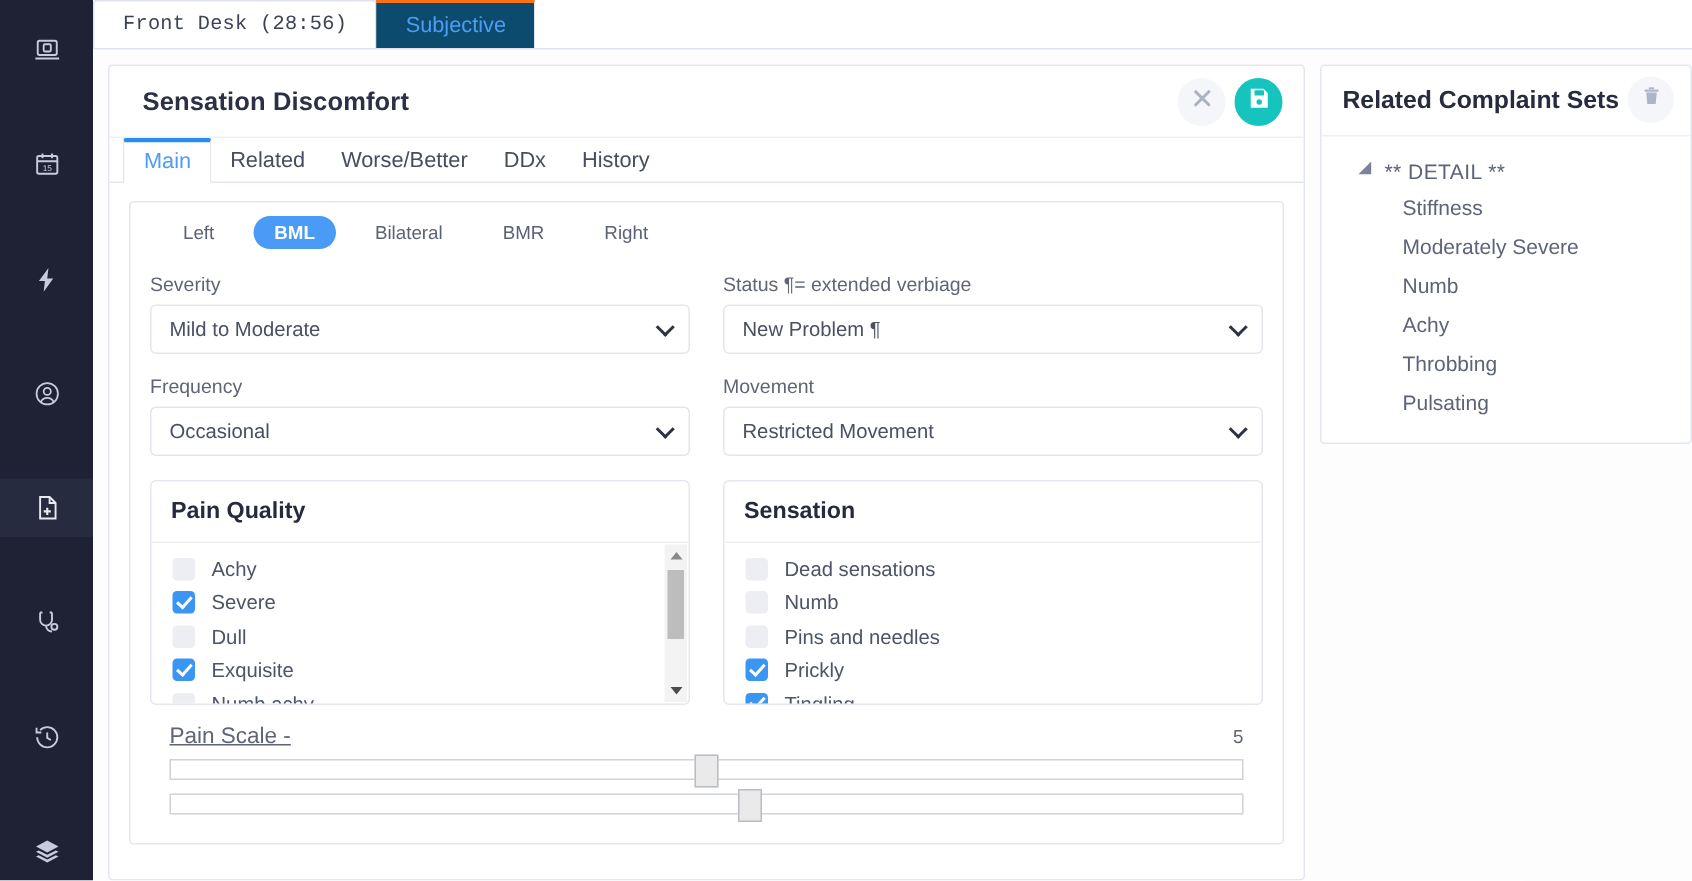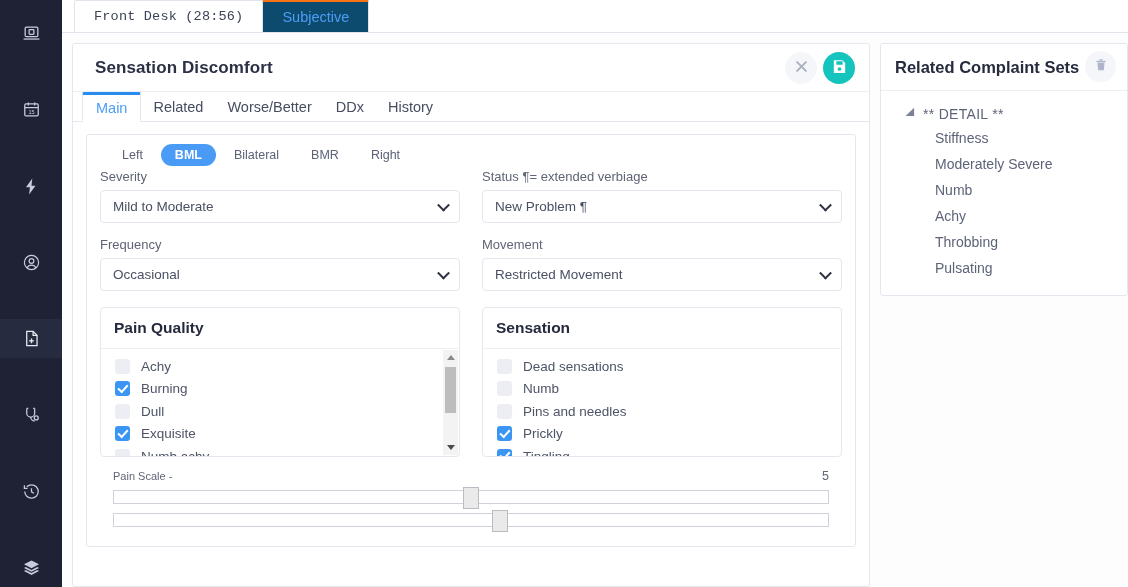--- a/index.html
+++ b/index.html
@@ -24,21 +24,21 @@
   .rail-spacer { height: 39px; }
   .rail-item.active { background: #272b40; }
   .rail-item svg { display: block; }
 
   
   .right { flex: 1; display: flex; flex-direction: column; min-width: 0; background: #fdfdfe; }
 
   
   .tabstrip {
     height: 33px; background: #ffffff; display: flex; align-items: flex-end;
-    border-bottom: 1px solid #dfe3ea; padding-left: 12px; flex: 0 0 33px;
+    border-bottom: 1px solid #dfe3ea; padding-left: 0; flex: 0 0 33px;
   }
   .otab {
     height: 32px; padding: 0 19px; display: flex; align-items: center;
     font-size: 14.5px; color: #3d4355; background: #ffffff;
     border: 1px solid #dfe3ea; border-bottom: none; margin-right: -1px;
     border-radius: 2px 2px 0 0; white-space: nowrap;
   }
   .otab.mono { font-family: "Liberation Mono", monospace; font-size: 13.5px; letter-spacing: .2px; }
   .otab.active {
     color: #4d9df5; border-top: 3px solid #f97316; background: #0c4a6e;
@@ -79,21 +79,21 @@
   .itab.active {
     color: #4d9df5; background: #fff; border: 1px solid #e2e6ee; border-bottom: 1px solid #fff;
     border-top: 3px solid #2b8cf0; border-radius: 2px 2px 0 0;
     height: 30px; margin-bottom: -1px; padding: 0 13px;
   }
 
   .form-wrap { padding: 12px 13px 0 13px; flex: 1; min-height: 0; }
   .form-box { border: 1px solid #e4e7ee; border-radius: 3px; padding: 9px 13px 0 13px; }
 
   
-  .pills { display: flex; align-items: center; gap: 4px; padding-left: 8px; margin-bottom: 3px; }
+  .pills { display: flex; align-items: center; gap: 12px; padding-left: 8px; margin-bottom: 16px; }
   .pill {
     font-size: 12.5px; color: #5c6276; padding: 4px 14px; border-radius: 12px;
     white-space: nowrap;
   }
   .pill.active { background: #4a9bf5; color: #ffffff; font-weight: 700; }
 
   .grid2 { display: flex; gap: 22px; }
   .fld { flex: 1; min-width: 0; margin-bottom: 14px; }
   .fld-label { font-size: 13px; color: #5f6576; margin-bottom: 6px; display: block; }
   .sel {
@@ -134,21 +134,21 @@
   }
   .vsb-arrow { width: 15px; height: 15px; display: flex; align-items: center; justify-content: center; }
   .tri-up { width: 0; height: 0; border-left: 4px solid transparent; border-right: 4px solid transparent; border-bottom: 5px solid #8a8a8a; }
   .tri-dn { width: 0; height: 0; border-left: 4px solid transparent; border-right: 4px solid transparent; border-top: 5px solid #4a4a4a; }
   .vsb-track { flex: 1; width: 15px; position: relative; }
   .vsb-thumb { position: absolute; left: 2px; width: 11px; top: 2px; height: 46px; background: #bdbdbd; }
 
   
   .sliders { padding: 12px 13px 10px 13px; }
   .sl-row { display: flex; justify-content: space-between; align-items: baseline; }
-  .sl-label { font-size: 11px; color: #5f6576; }
+  .sl-label { font-size: 15px; color: #5f6576; text-decoration: underline; }
   .sl-val { font-size: 12.5px; color: #5f6576; }
   .sl-track {
     position: relative; height: 14px; border: 1px solid #cfd2d8; background: #fff;
     margin: 7px 0 9px 0;
   }
   .sl-thumb {
     position: absolute; top: -4px; width: 16px; height: 22px; background: #eaeaea;
     border: 1px solid #b9bcc3; transform: translateX(-50%);
   }
 
@@ -345,21 +345,21 @@
 
               <div class="panel">
                 <div class="panel-head">Pain Quality</div>
                 <div class="panel-body">
                   <div class="chk-row">
                     <span class="chk"></span>
                     <span class="chk-label">Achy</span>
                   </div>
                   <div class="chk-row">
                     <span class="chk on"></span>
-                    <span class="chk-label">Burning</span>
+                    <span class="chk-label">Severe</span>
                   </div>
                   <div class="chk-row">
                     <span class="chk"></span>
                     <span class="chk-label">Dull</span>
                   </div>
                   <div class="chk-row">
                     <span class="chk on"></span>
                     <span class="chk-label">Exquisite</span>
                   </div>
                   <div class="chk-row">

